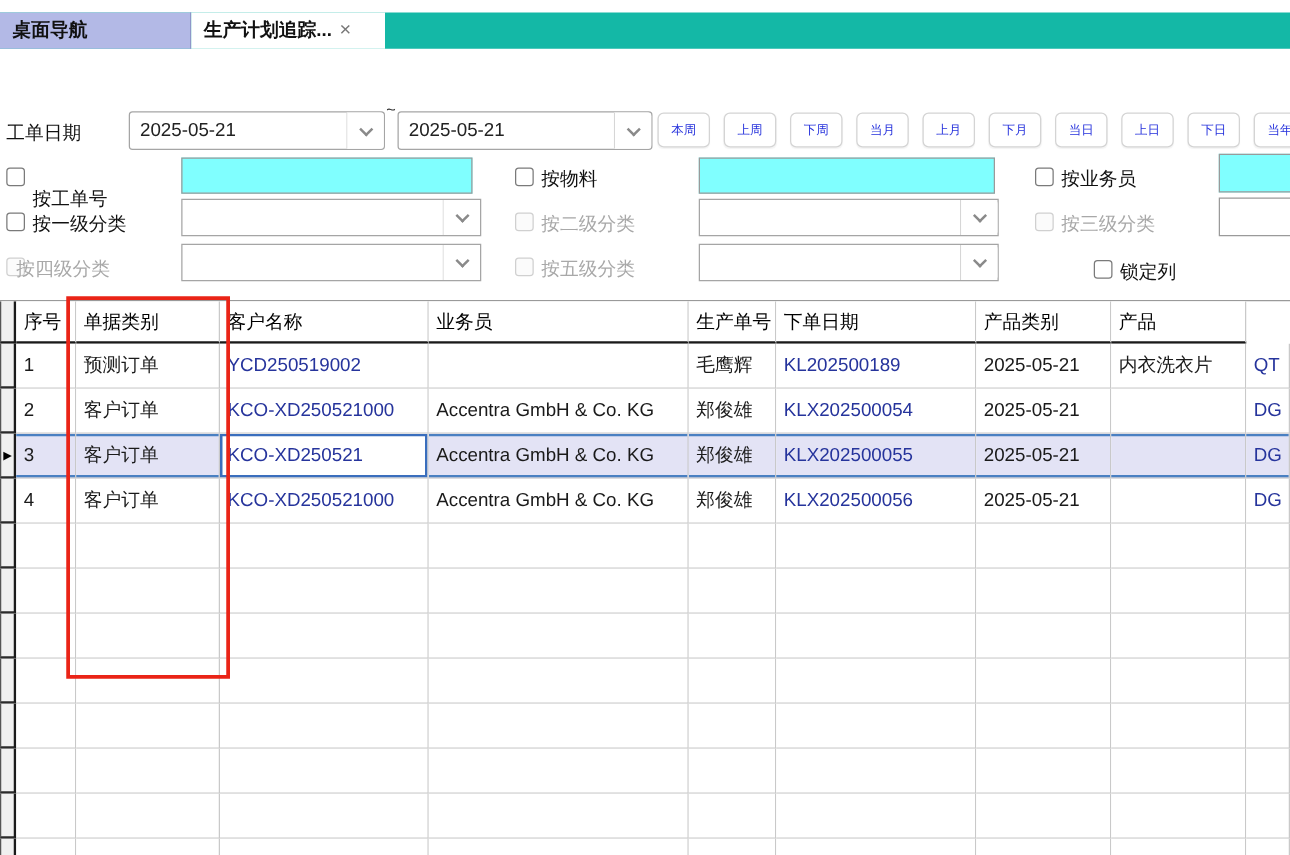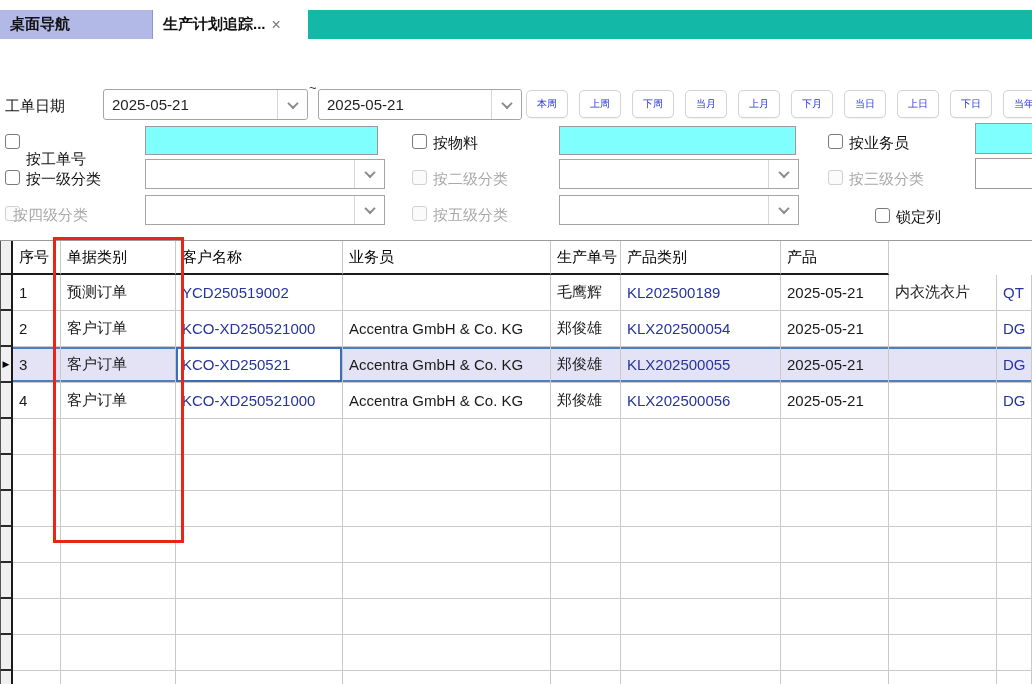--- a/index.html
+++ b/index.html
@@ -149,20 +149,21 @@
   </div>
 
   <div class="grid">
     <div class="g-row g-header">
         <div class="mk"></div>
         <div class="hcell">序号</div>
         <div class="hcell">单据类别</div>
         <div class="hcell">客户名称</div>
         <div class="hcell">业务员</div>
         <div class="hcell">生产单号</div>
+        <div class="hcell">下单日期</div>
         <div class="hcell">产品类别</div>
         <div class="hcell">产品</div>
       </div>
     <div>
         <div class="g-row brow">
           <div class="mk"></div>
           <div class="cell">1</div>
           <div class="cell">预测订单</div>
           <div class="cell code">YCD250519002</div>
           <div class="cell"></div>

